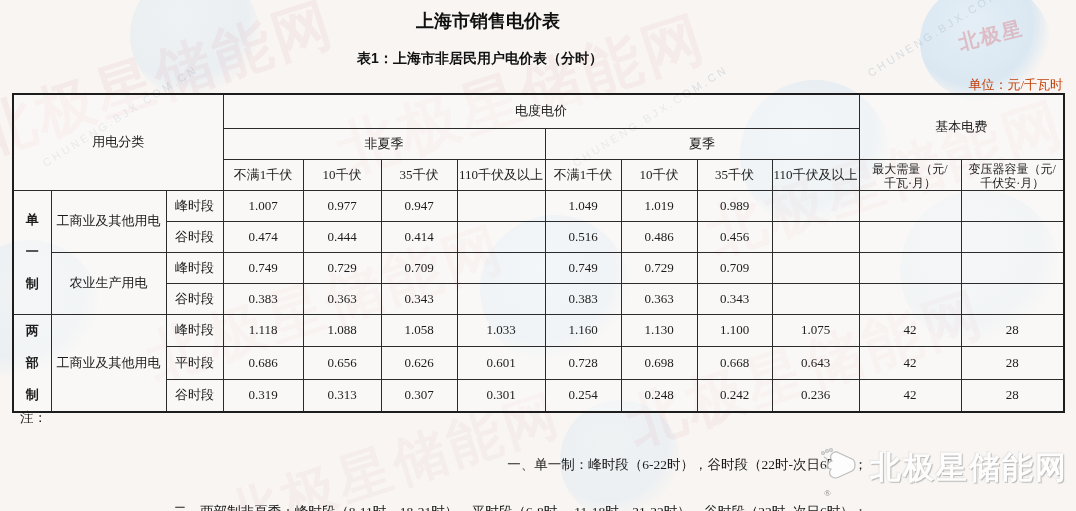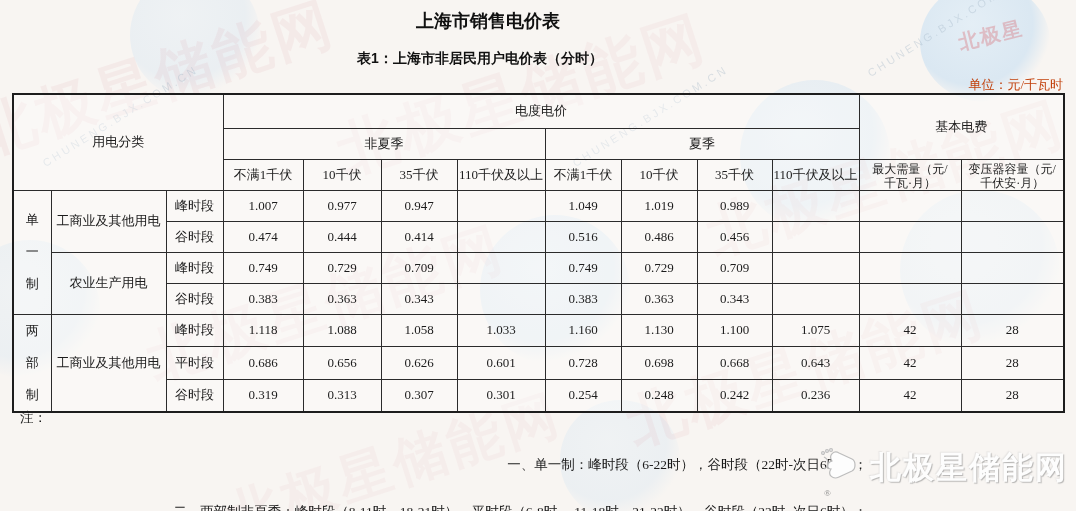--- a/index.html
+++ b/index.html
@@ -41,21 +41,21 @@
   table.price-table {
     position:absolute; left:12px; top:93px; width:1051px;
     border-collapse:collapse; table-layout:fixed;
     background:rgba(255,255,255,.35);
   }
   .price-table td, .price-table th {
     border:1px solid #2b2b2b; text-align:center; vertical-align:middle;
     font-size:13px; font-weight:normal; padding:0; overflow:hidden; color:#1c1c1c;
   }
   .price-table { border:2px solid #1d1d1d; }
-  .system-cell div { width:1.1em; margin:0 auto; line-height:32px; font-size:13px; }
+  .system-cell div { width:1.1em; margin:0 auto; line-height:32px; font-size:13px;font-weight:bold; }
   .clip-head { height:30px; display:flex; align-items:flex-end; justify-content:center; overflow:hidden; }
   .clip-head span { display:block; font-size:12px; line-height:14px; }
   .maxdemand span { width:82px; }
   .transformer span { width:96px;margin-top:47px; }
   
   .notes { position:absolute; left:20px; top:409px; font-size:13.5px; color:#1a1a1a; }
   .note-head { display:flex; }
   .note-label { width:34px; }
   .note-items { margin-left:35px; }
   .note-item { margin-top:29px; white-space:nowrap;text-align:right; }

